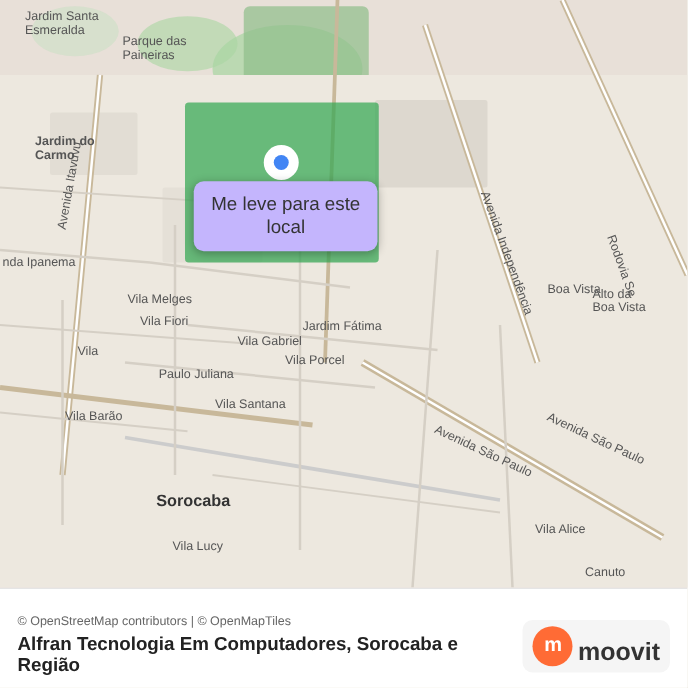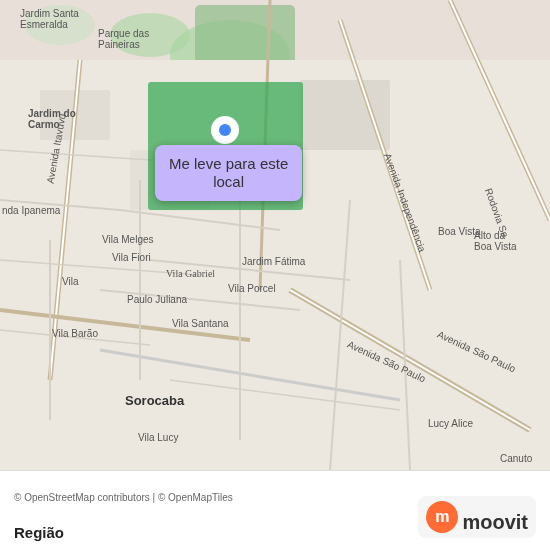--- a/index.html
+++ b/index.html
@@ -172,43 +172,44 @@
     <span class="tooltip-text">local</span>
   </div>
 
   <div class="map-label" style="top:8px;left:20px;">Jardim Santa<br>Esmeralda</div>
   <div class="map-label" style="top:28px;left:98px;">Parque das<br>Paineiras</div>
   <div class="map-label" style="top:108px;left:28px;font-weight:bold;">Jardim do<br>Carmo</div>
   <div class="map-label" style="top:178px;left:50px;transform:rotate(-80deg);transform-origin:left center;">Avenida Itavuvu</div>
   <div class="map-label" style="top:205px;left:2px;">nda Ipanema</div>
   <div class="map-label" style="top:234px;left:102px;">Vila Melges</div>
   <div class="map-label" style="top:252px;left:112px;">Vila Fiori</div>
-  <div class="map-label" style="top:268px;left:166px;font-family:Liberation Serif, serif;">Vila Gabriel</div>
+  <div class="map-label" style="top:268px;left:190px;">Vila Gabriel</div>
   <div class="map-label" style="top:256px;left:242px;">Jardim Fátima</div>
   <div class="map-label" style="top:276px;left:62px;">Vila</div>
   <div class="map-label" style="top:294px;left:127px;">Paulo Juliana</div>
   <div class="map-label" style="top:283px;left:228px;">Vila Porcel</div>
   <div class="map-label" style="top:328px;left:52px;">Vila Barão</div>
   <div class="map-label" style="top:318px;left:172px;">Vila Santana</div>
   <div class="map-label" style="top:393px;left:125px;font-size:13px;font-weight:bold;color:#333;">Sorocaba</div>
   <div class="map-label" style="top:432px;left:138px;">Vila Lucy</div>
   <div class="map-label" style="top:226px;left:438px;">Boa Vista</div>
   <div class="map-label" style="top:230px;left:474px;">Alto da<br>Boa Vista</div>
   <div class="map-label" style="top:148px;left:387px;transform:rotate(70deg);transform-origin:left center;">Avenida Independência</div>
   <div class="map-label" style="top:338px;left:348px;transform:rotate(25deg);transform-origin:left center;">Avenida São Paulo</div>
   <div class="map-label" style="top:328px;left:438px;transform:rotate(25deg);transform-origin:left center;">Avenida São Paulo</div>
   <div class="map-label" style="top:183px;left:488px;transform:rotate(70deg);transform-origin:left center;">Rodovia Se</div>
-  <div class="map-label" style="top:418px;left:428px;">Lucy Alice</div>
-  <div class="map-label" style="top:453px;left:468px;margin-left:32px;">Canuto</div>
+  <div class="map-label" style="top:418px;left:428px;">Vila Alice</div>
+  <div class="map-label" style="top:453px;left:468px;">Canuto</div>
 </div>
 
 <div id="bottom-bar">
   <div class="bottom-left">
     <span class="attribution">© OpenStreetMap contributors | © OpenMapTiles</span>
     <span class="place-name">
+      <span>Alfran Tecnologia Em Computadores, Sorocaba e</span>
       <br>
       <span>Região</span>
     </span>
   </div>
   <div class="moovit-logo">
     <div class="moovit-icon">
       <span class="moovit-m">m</span>
     </div>
     <span class="moovit-text">moovit</span>
   </div>

